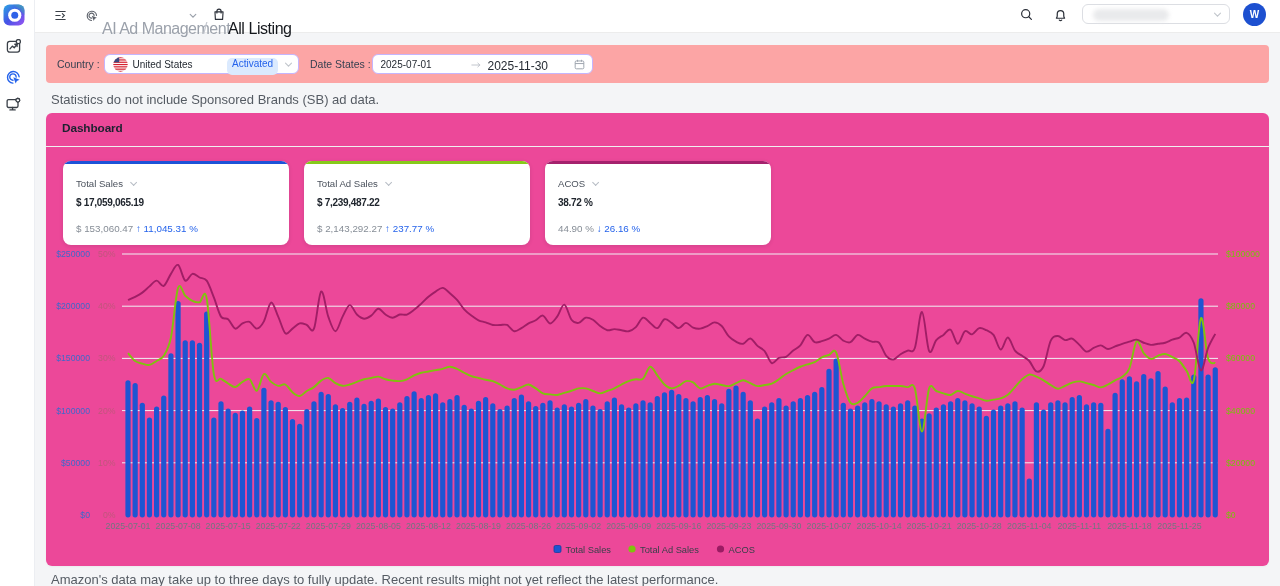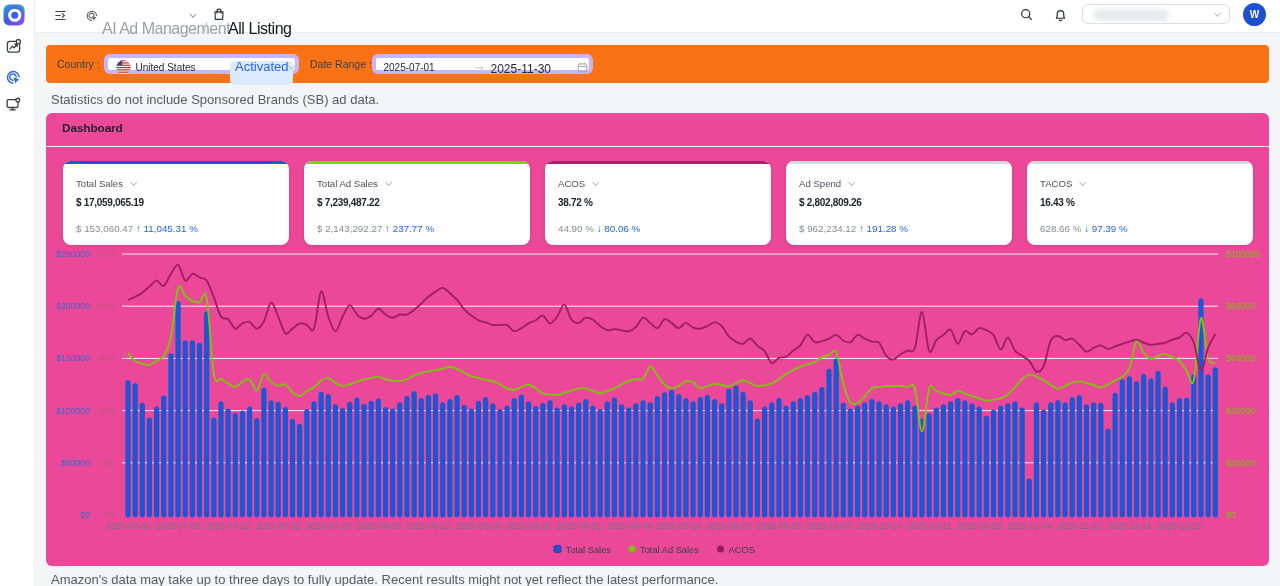--- a/index.html
+++ b/index.html
@@ -9,24 +9,24 @@
 
 
 #sidebar { position:absolute; left:0; top:0; width:35px; height:586px; background:#fff; border-right:1px solid #eceef2; z-index:5; }
 #sidebar svg { position:absolute; }
 
 
 #header { position:absolute; left:35px; top:0; width:1245px; height:33px; background:#fff; border-bottom:1px solid #ececec; z-index:4; }
 .htxt { position:absolute; top:13px; height:32px; line-height:31px; font-size:16px; }
 
 
-#filterbar { position:absolute; left:46px; top:44.5px; width:1223px; height:38.5px; background:#f97316; border-radius:4px; }
+#filterbar { position:absolute; left:46px; top:44.5px; width:1223px; height:38.5px; background:#fca5a5; border-radius:4px; }
 .flabel { position:absolute; font-size:10.5px; color:#374151; top:13.5px; }
-.fbox { position:absolute; top:9px; height:20px; background:#fff; border:4px solid #c4b5fd; border-radius:6px; }
-.badge { position:absolute; left:122px; top:3.8px; height:24px; line-height:11px; background:#dbeafe; color:#2563eb; font-size:13px; padding:0 5px; border-radius:5px; }
+.fbox { position:absolute; top:9px; height:20px; background:#fff; border:1px solid #c4b5fd; border-radius:6px; }
+.badge { position:absolute; left:122px; top:3.8px; height:17px; line-height:11px; background:#dbeafe; color:#2563eb; font-size:10px; padding:0 5px; border-radius:5px; }
 
 #notice { position:absolute; left:51px; top:91.8px; font-size:13px; color:#555b63; }
 
 
 #panel { position:absolute; left:46px; top:113px; width:1223px; height:452.5px; background:#ec4899; border-radius:6px; box-shadow:0 1px 2px rgba(0,0,0,.04); }
 #ptitle { position:absolute; left:16px; top:7.5px; font-size:11.8px; font-weight:bold; color:#1c2230; letter-spacing:-0.1px; }
 #pdivider { position:absolute; left:0; top:33px; width:1223px; height:1px; background:#f0f0f0; }
 
 
 .card { position:absolute; top:48.3px; width:226px; height:84px; background:#fff; border-radius:8px; box-shadow:0 1px 4px rgba(15,23,42,.12); overflow:hidden; }
@@ -152,21 +152,21 @@
         </g>
         <rect width="6.2" height="5.3" fill="#39497f"></rect>
       </g>
     </svg>
     <span class="abs" style="left:27.5px;top:4px;font-size:10px;color:#252b33;">United States</span>
     <span class="badge">Activated</span>
     <svg class="abs" style="left:178.5px;top:7px" width="9" height="6" viewBox="0 0 10 7" fill="none" stroke="#c3c7cd" stroke-width="1.3" stroke-linecap="round">
         <path d="M1.5 1.2 L5 4.8 L8.5 1.2"></path>
       </svg>
   </div>
-  <span class="flabel" style="left:264px;">Date Range :</span>
+  <span class="flabel" style="left:264px;">Date States :</span>
   <div class="fbox" style="left:325.5px;width:221.5px;">
     <span class="abs" style="left:8px;top:4px;font-size:10px;color:#252b33;">2025-07-01</span>
     <svg class="abs" style="left:98px;top:7px" width="10" height="6" viewBox="0 0 12 7" fill="none" stroke="#bcc1c8" stroke-width="1.1" stroke-linecap="round">
         <path d="M1 3.5 H10.5 M8.2 1.2 L10.7 3.5 L8.2 5.8"></path>
       </svg>
     <span class="abs" style="left:115px;top:4px;font-size:12px;color:#252b33;">2025-11-30</span>
     <svg class="abs" style="left:201px;top:4.5px" width="11" height="11" viewBox="0 0 14 14" fill="none" stroke="#9aa1ab" stroke-width="1.2" stroke-linejoin="round">
       <rect x="1.5" y="2.5" width="11" height="10" rx="1.5"></rect>
       <path d="M1.5 5.8 H12.5 M4.5 1 V3.5 M9.5 1 V3.5"></path>
     </svg>
@@ -188,33 +188,21 @@
   <div class="card" style="left:258px;">
       <div class="strip" style="background:#86ca1a;"></div>
     <div class="t">Total Ad Sales<span class="chev"></span></div>
     <div class="v">$ 7,239,487.22</div>
     <div class="s">$ 2,143,292.27 <b>↑ 237.77 %</b></div>
   </div>
   <div class="card" style="left:499px;">
       <div class="strip" style="background:#a4216d;"></div>
     <div class="t">ACOS<span class="chev"></span></div>
     <div class="v">38.72 %</div>
-    <div class="s">44.90 % <b>↓ 80.06 %</b></div>
-  </div>
-  <div class="card" style="left:740px;">
-      <div class="strip" style="background:#d8dade;"></div>
-    <div class="t">Ad Spend<span class="chev"></span></div>
-    <div class="v">$ 2,802,809.26</div>
-    <div class="s">$ 962,234.12 <b>↑ 191.28 %</b></div>
-  </div>
-  <div class="card" style="left:981px;">
-      <div class="strip" style="background:#d8dade;"></div>
-    <div class="t">TACOS<span class="chev"></span></div>
-    <div class="v">16.43 %</div>
-    <div class="s">628.66 % <b>↓ 97.39 %</b></div>
+    <div class="s">44.90 % <b>↓ 26.16 %</b></div>
   </div>
 
   <div id="chartwrap"><svg id="chart" width="1222" height="318" viewBox="0 0 1222 318">
 <line x1="76" y1="218.8" x2="1172" y2="218.8" stroke="#f0f1f4" stroke-width="1"></line>
         <line x1="76" y1="166.6" x2="1172" y2="166.6" stroke="#f0f1f4" stroke-width="1"></line>
         <line x1="76" y1="114.4" x2="1172" y2="114.4" stroke="#f0f1f4" stroke-width="1"></line>
         <line x1="76" y1="62.2" x2="1172" y2="62.2" stroke="#f0f1f4" stroke-width="1"></line>
         <line x1="76" y1="10.0" x2="1172" y2="10.0" stroke="#f0f1f4" stroke-width="1"></line>
 <g fill="#1e55d2">
           <rect x="79.40" y="136.32" width="5.2" height="137.08" rx="2.6"></rect>

